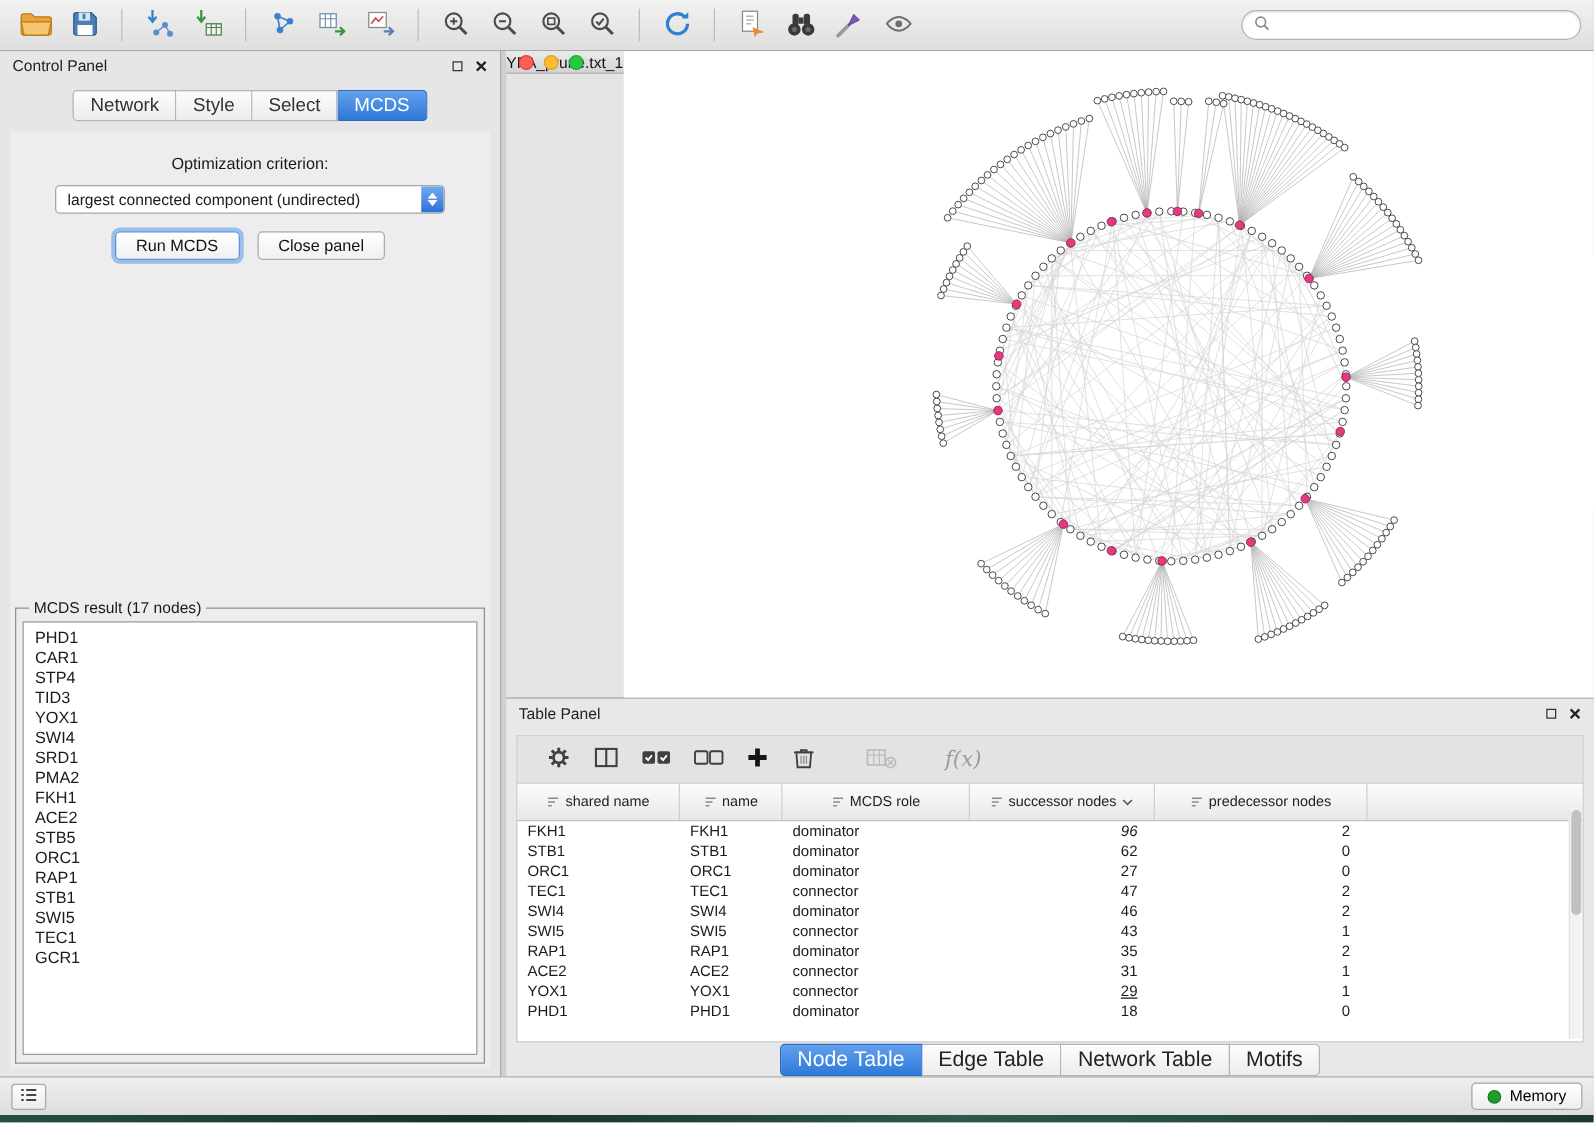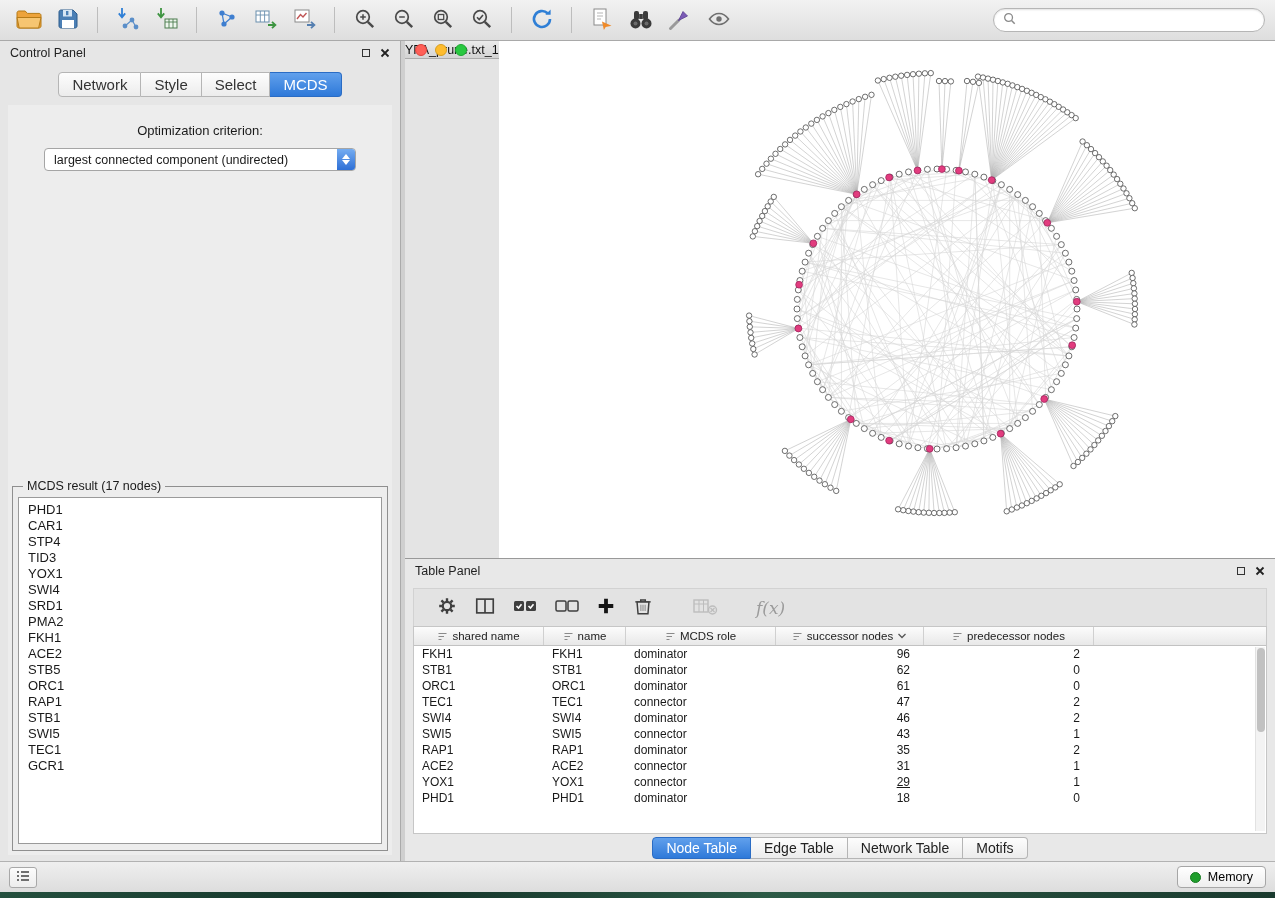--- a/index.html
+++ b/index.html
@@ -61,31 +61,31 @@
   .net-canvas{flex:1;background:#fff;overflow:hidden;}
   .net-canvas svg{display:block;}
 
   
   .table-panel{flex:1;display:flex;flex-direction:column;background:#e8e8e8;min-height:0;}
   .tp-toolbar{height:38px;display:flex;align-items:center;gap:16px;padding:0 22px;background:#e3e3e3;border:1px solid #d2d2d2;border-bottom:none;margin:5px 8px 0;flex:none;}
   .ttbtn{background:none;border:none;cursor:pointer;display:flex;align-items:center;padding:0;}
   .ttbtn.dis{cursor:default;margin-left:22px;}
   .fx{font-family:"DejaVu Serif",serif;font-style:italic;color:#9b9b9b;font-size:17px;}
   .table-wrap{flex:1;margin:0 8px;background:#fff;border:1px solid #c6c6c6;position:relative;overflow:hidden;display:flex;flex-direction:column;min-height:0;}
-  .thead{display:flex;height:19px;background:linear-gradient(#fcfcfc,#e8e8e8);border-bottom:1px solid #c2c2c2;flex:none;}
+  .thead{display:flex;height:30px;background:linear-gradient(#fcfcfc,#e8e8e8);border-bottom:1px solid #c2c2c2;flex:none;}
   .th{display:flex;align-items:center;justify-content:center;gap:4px;font-size:11.5px;color:#222;border-right:1px solid #d0d0d0;cursor:pointer;flex:none;white-space:nowrap;}
   .th.fill{flex:1;border-right:none;cursor:default;}
   .tbody{flex:1;overflow:hidden;}
   .tr{display:flex;height:16px;align-items:center;}
   .td{font-size:12px;padding:0 8px;white-space:nowrap;overflow:hidden;flex:none;}
   .td.num{text-align:right;padding-right:14px;}
   .vscroll{position:absolute;right:1px;top:20px;bottom:2px;width:10px;background:#f3f3f3;border-left:1px solid #e2e2e2;}
   .vthumb{position:absolute;top:1px;left:1px;width:8px;height:84px;background:#c1c1c1;border-radius:4px;}
   .btabs{height:27px;display:flex;align-items:center;justify-content:center;flex:none;}
-  .btab{font-size:14px;padding:2px 13px;background:linear-gradient(#fdfdfd,#ececec);border:1px solid #b5b5b5;border-left-width:0;color:#222;cursor:pointer;}
+  .btab{font-size:17px;padding:2px 13px;background:linear-gradient(#fdfdfd,#ececec);border:1px solid #b5b5b5;border-left-width:0;color:#222;cursor:pointer;}
   .btab:first-child{border-left-width:1px;border-radius:4px 0 0 4px;}
   .btab:last-child{border-radius:0 4px 4px 0;}
   .btab.sel{background:linear-gradient(#61a0ec,#2e79d9);color:#fff;border-color:#2a6cc4;}
 
   
   .statusbar{height:31px;flex:none;display:flex;align-items:center;padding:0 9px;background:linear-gradient(#efefef,#dddddd);border-top:1px solid #b2b2b2;}
   .sb-left{width:28px;height:21px;border:1px solid #a8a8a8;border-radius:3px;background:linear-gradient(#fcfcfc,#ededed);display:flex;align-items:center;justify-content:center;cursor:pointer;}
   .mem{display:flex;align-items:center;gap:7px;padding:2px 12px;height:22px;border:1px solid #a6a6a6;border-radius:4px;background:linear-gradient(#fff,#eeeeee);font-size:12.5px;cursor:pointer;}
   .dot{width:11px;height:11px;border-radius:50%;background:#1f9e2c;border:1px solid #157a20;}
   .wallpaper{height:6px;flex:none;background:linear-gradient(90deg,#24503e,#133228 30%,#2c5a46 60%,#1a3a2e);}
@@ -258,20 +258,24 @@
         <div class="select">
           <span class="sel-text">largest connected component (undirected)</span>
           <span class="sel-step">
             <svg width="8" height="5" viewBox="0 0 8 5">
                 <path d="M4 0L8 5H0z" fill="#fff"></path>
               </svg>
             <svg width="8" height="5" viewBox="0 0 8 5">
                 <path d="M4 5L0 0h8z" fill="#fff"></path>
               </svg>
           </span>
+        </div>
+        <div class="btn-row">
+          <button class="mac-btn focused">Run MCDS</button>
+          <button class="mac-btn">Close panel</button>
         </div>
         <fieldset class="mcds-box">
           <legend>MCDS result (17 nodes)</legend>
           <div class="mcds-list">
               <div class="mcds-item">PHD1</div>
               <div class="mcds-item">CAR1</div>
               <div class="mcds-item">STP4</div>
               <div class="mcds-item">TID3</div>
               <div class="mcds-item">YOX1</div>
               <div class="mcds-item">SWI4</div>
@@ -1001,35 +1005,35 @@
                 </svg>
                 <span>predecessor nodes</span>
               </div>
               <div class="th fill"></div>
             </div>
           <div class="tbody">
               <div class="tr">
                 <div class="td" style="width: 130px;">FKH1</div>
                 <div class="td" style="width: 82px;">FKH1</div>
                 <div class="td" style="width: 150px;">dominator</div>
-                <div class="td num" style="width: 148px;">96</div>
+                <div class="td num" style="width: 148px; font-style: italic;">96</div>
                 <div class="td num" style="width: 170px;">2</div>
               </div>
               <div class="tr">
                 <div class="td" style="width: 130px;">STB1</div>
                 <div class="td" style="width: 82px;">STB1</div>
                 <div class="td" style="width: 150px;">dominator</div>
                 <div class="td num" style="width: 148px;">62</div>
                 <div class="td num" style="width: 170px;">0</div>
               </div>
               <div class="tr">
                 <div class="td" style="width: 130px;">ORC1</div>
                 <div class="td" style="width: 82px;">ORC1</div>
                 <div class="td" style="width: 150px;">dominator</div>
-                <div class="td num" style="width: 148px;">61</div>
+                <div class="td num" style="width: 148px;">27</div>
                 <div class="td num" style="width: 170px;">0</div>
               </div>
               <div class="tr">
                 <div class="td" style="width: 130px;">TEC1</div>
                 <div class="td" style="width: 82px;">TEC1</div>
                 <div class="td" style="width: 150px;">connector</div>
                 <div class="td num" style="width: 148px;">47</div>
                 <div class="td num" style="width: 170px;">2</div>
               </div>
               <div class="tr">

